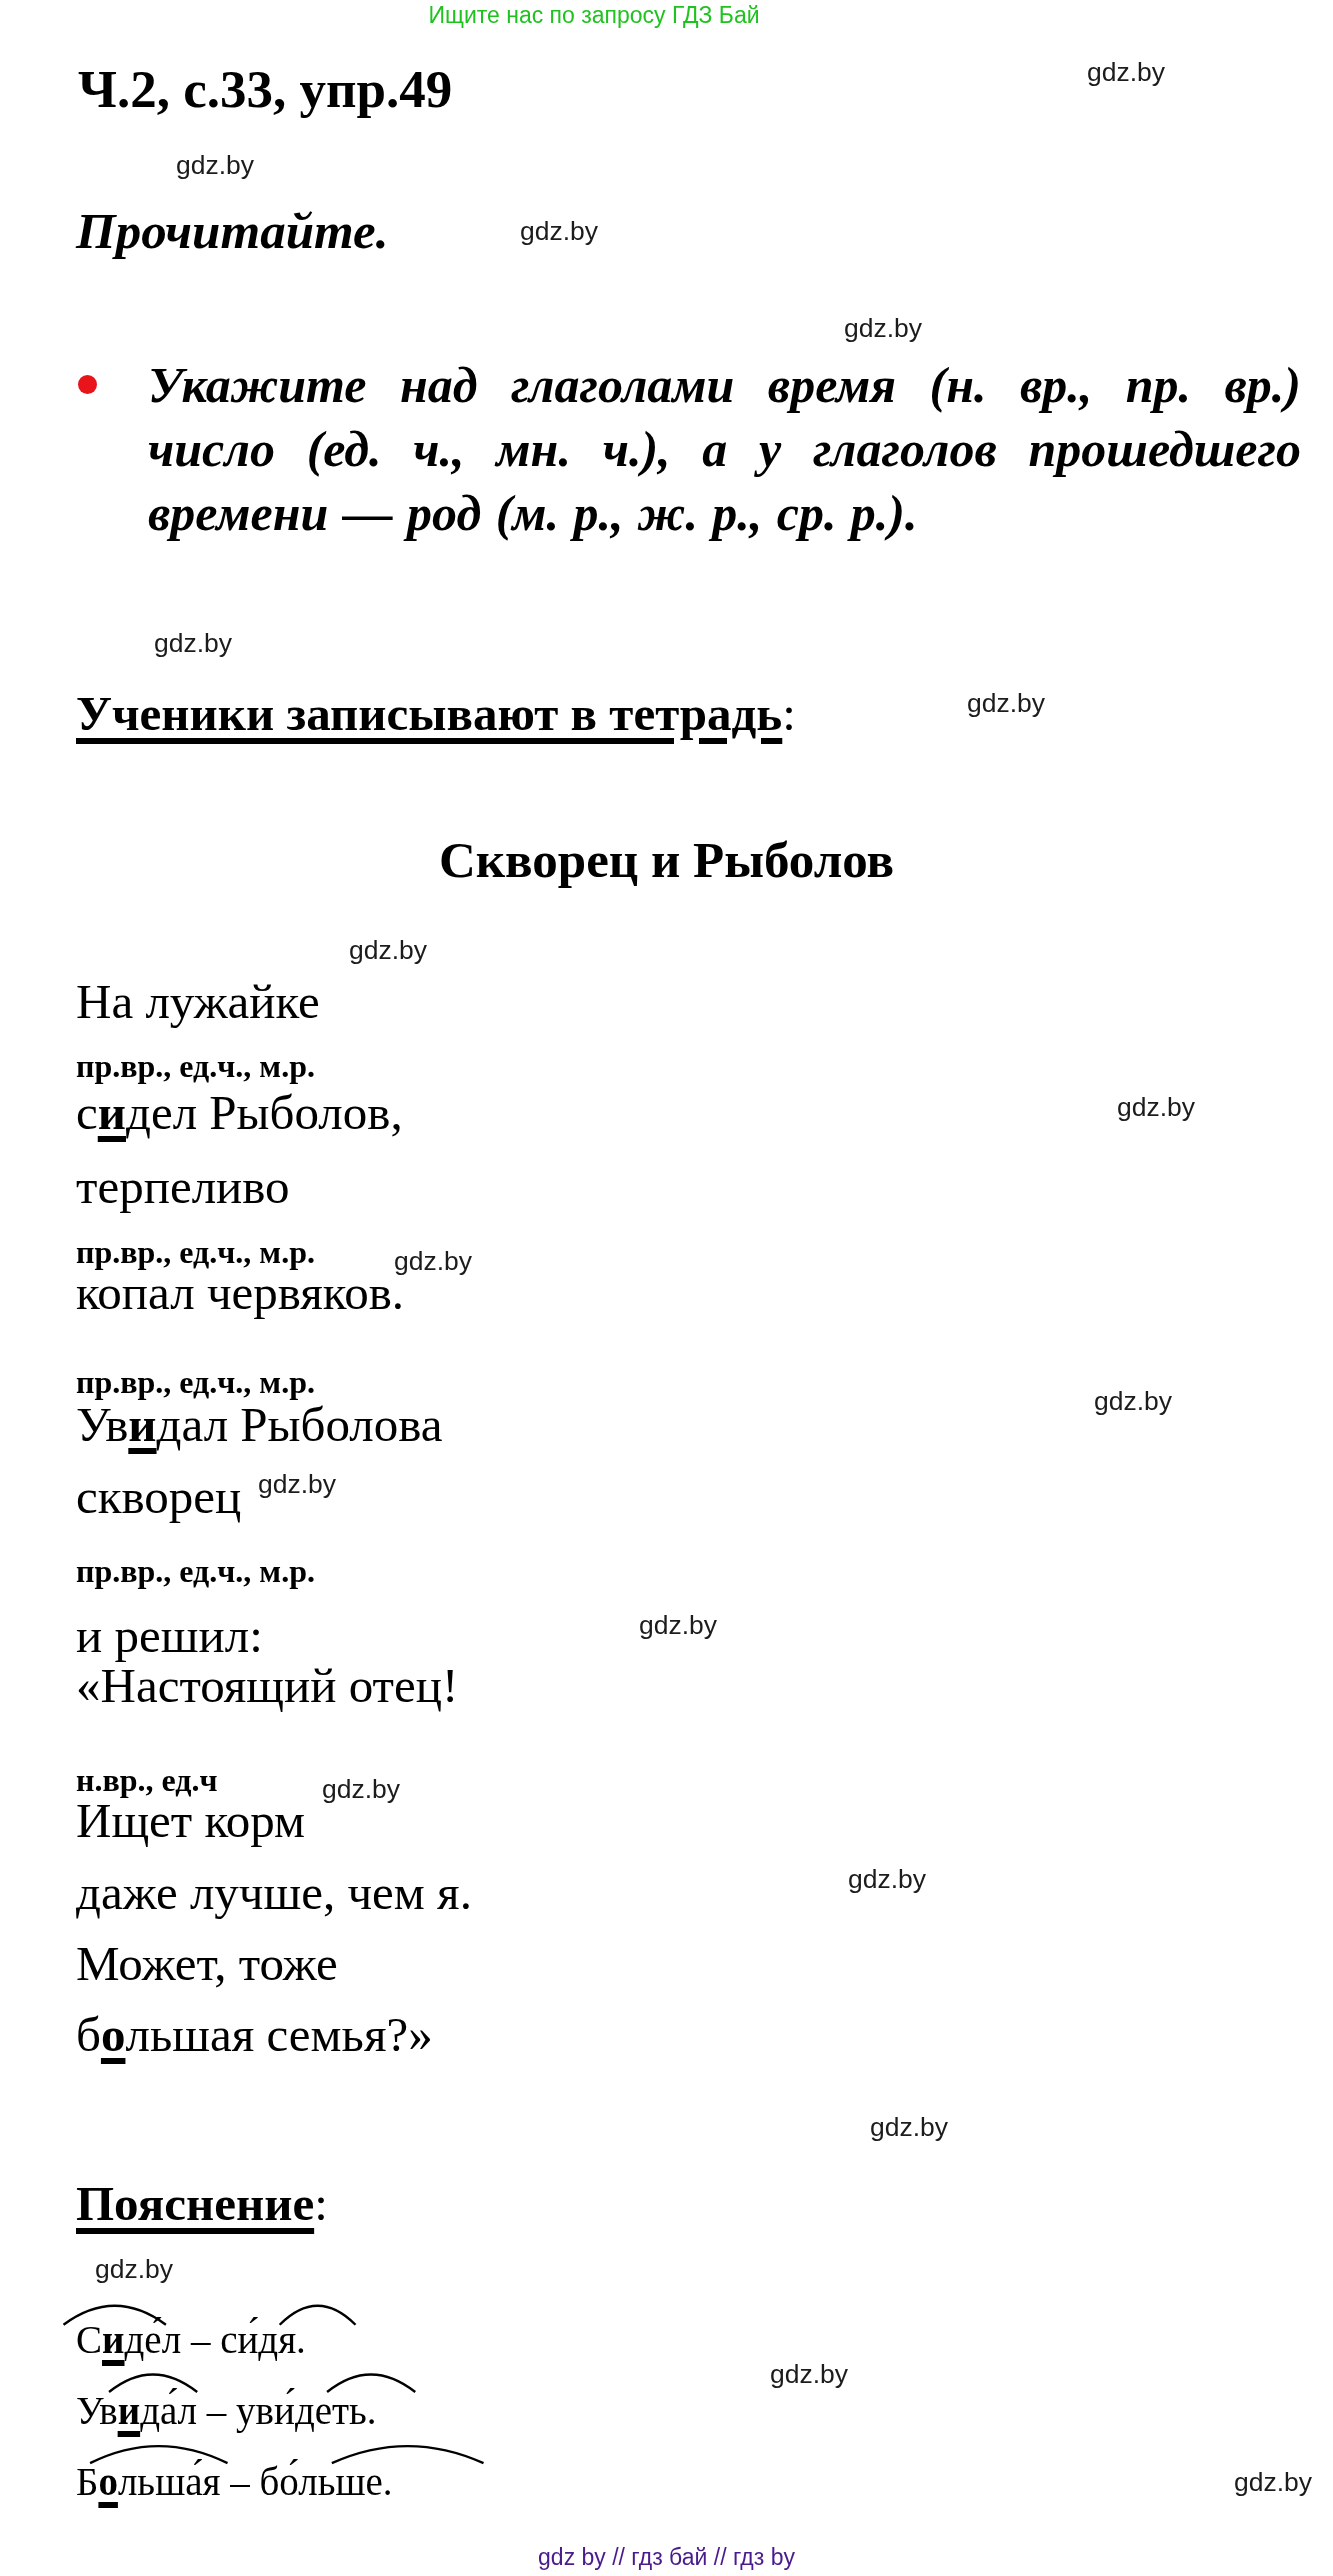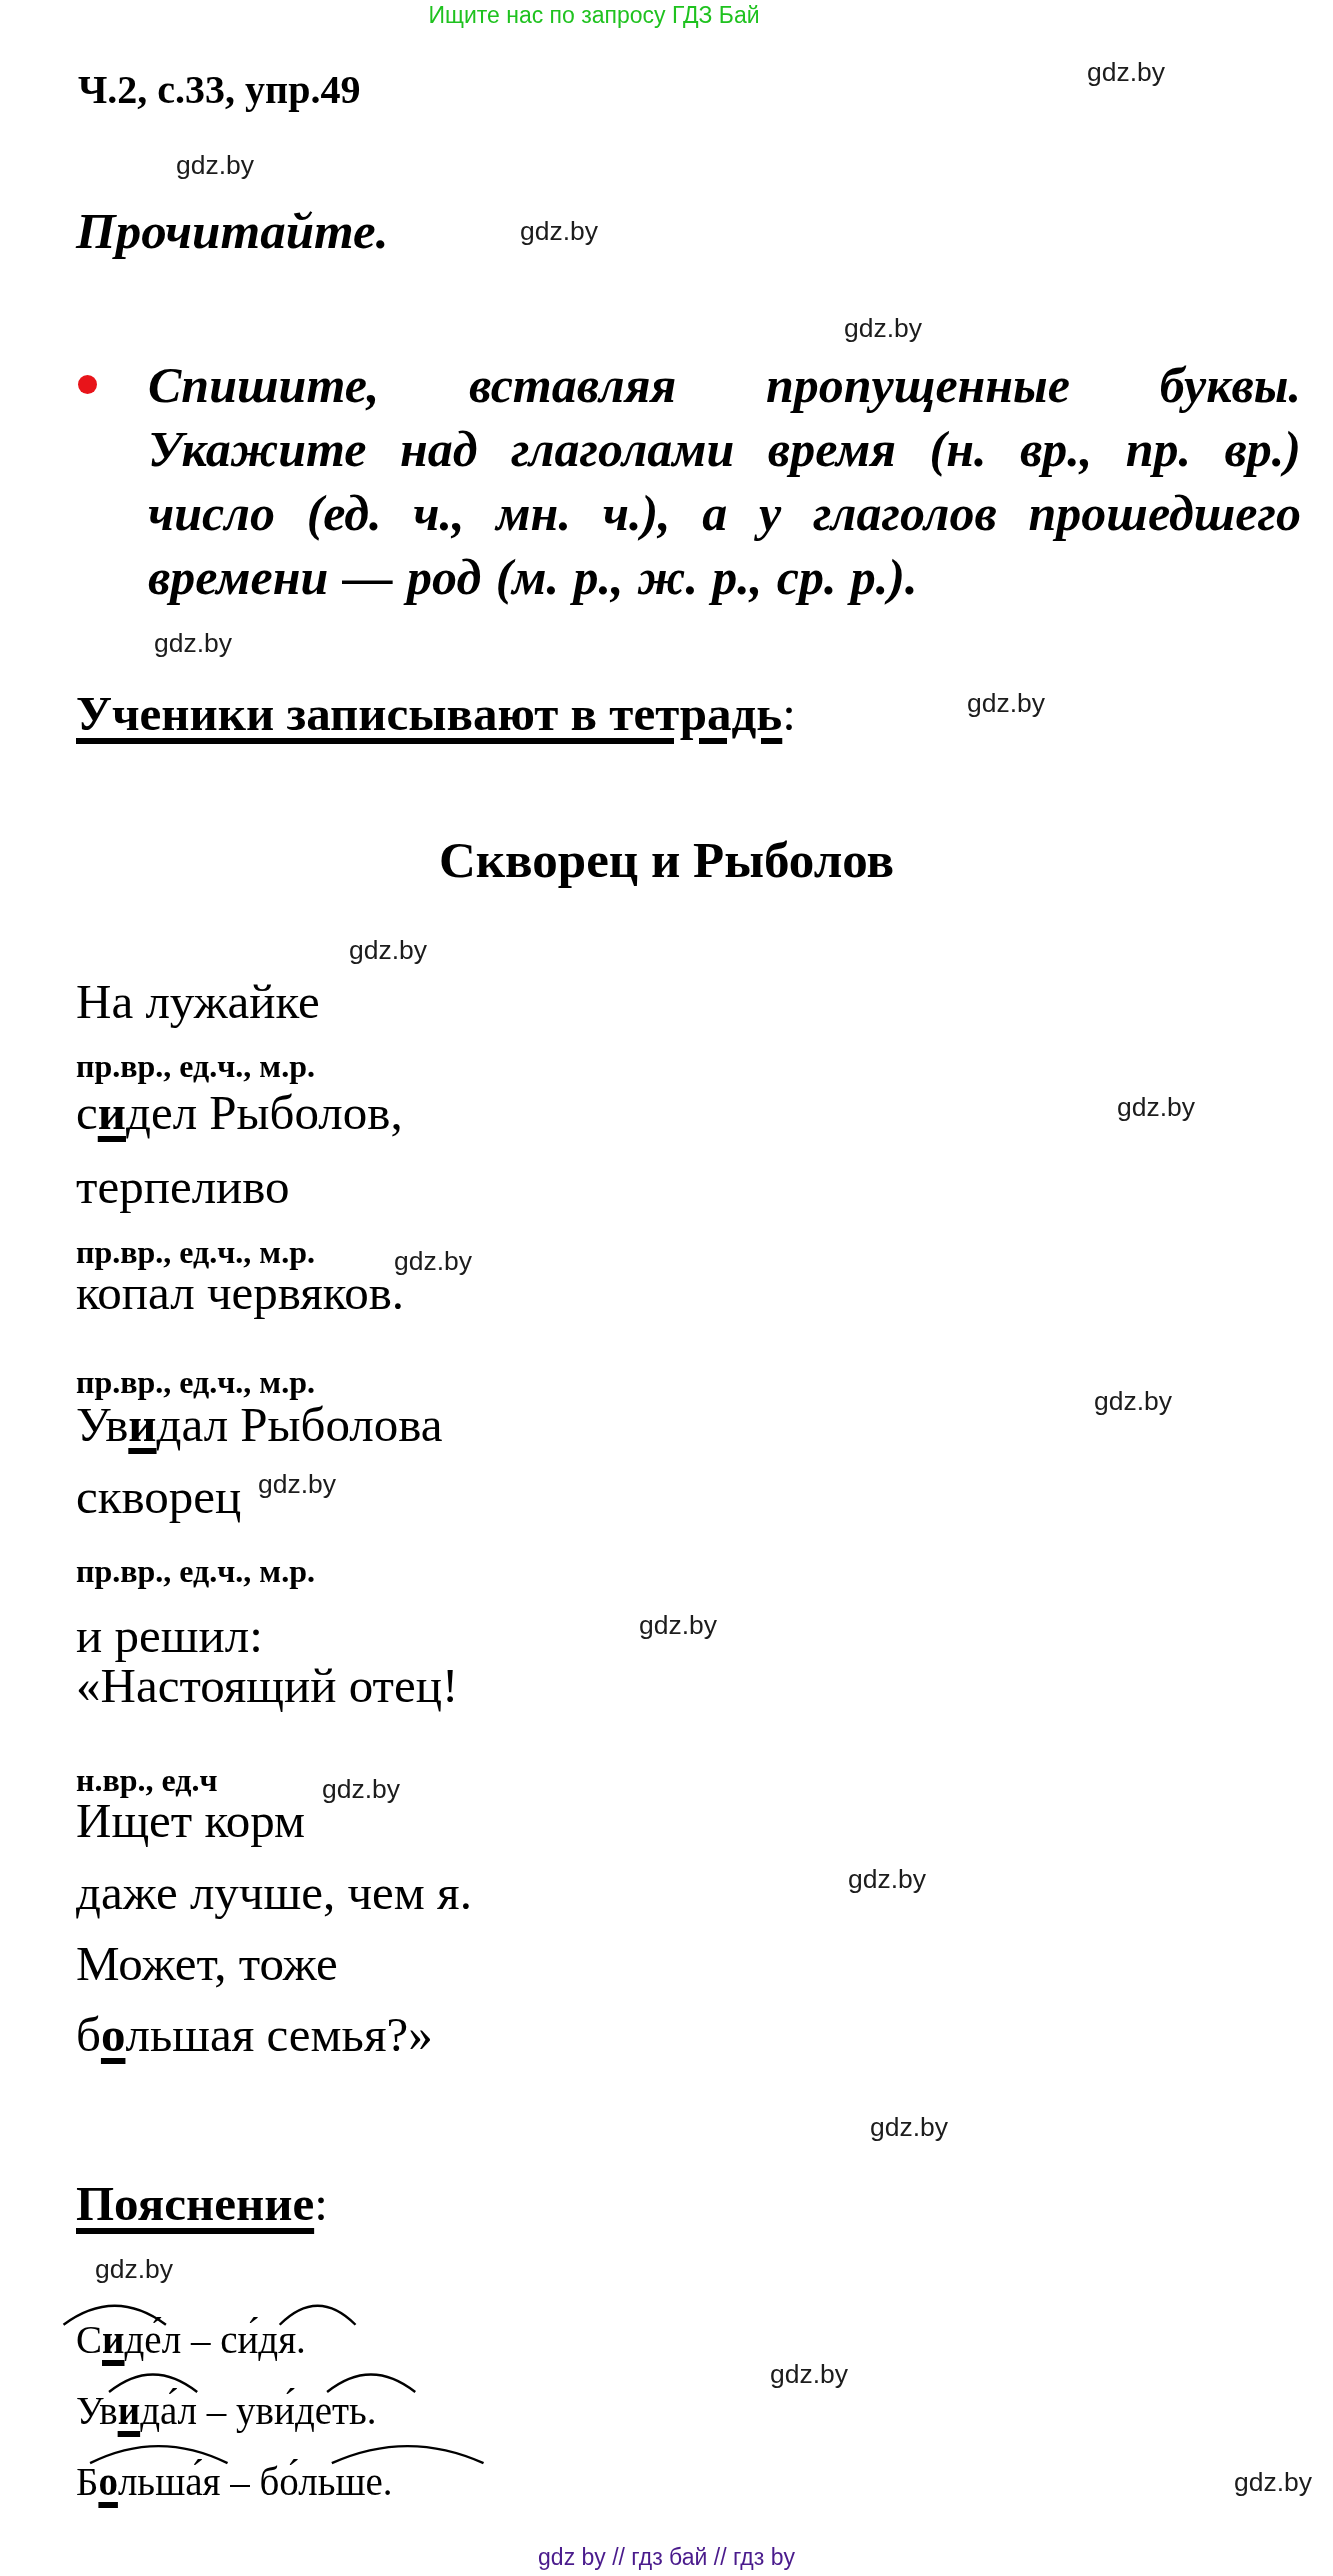--- a/index.html
+++ b/index.html
@@ -6,21 +6,21 @@
   body { width: 1333px; height: 2576px; position: relative; overflow: hidden; color: #000; }
   .abs { position: absolute; white-space: nowrap; }
   .serif { font-family: "Liberation Serif", "DejaVu Serif", serif; }
   .sans { font-family: "Liberation Sans", "DejaVu Sans", sans-serif; }
 
   .top-banner { left: 0; width: 1188px; top: 1.9px; text-align: center; font-size: 23px; line-height: 26.5px; }
   .footer-banner { left: 0; width: 1333px; top: 2544px; text-align: center; font-size: 23px; line-height: 26.5px; }
 
   .wm { font-size: 26.5px; line-height: 26.5px; color: #1c1c1c; }
 
-  .title { left: 78px; top: 61px; font-size: 40px; line-height: 57px; font-weight: bold; }
+  .title { left: 78px; top: 61px; font-size: 53px; line-height: 57px; font-weight: bold; }
   .read { left: 76px; top: 203px; font-size: 51px; line-height: 57px; font-weight: bold; font-style: italic; }
 
   .bullet { left: 78px; top: 375px; width: 19px; height: 19px; border-radius: 50%; }
   .instr { left: 148px; top: 353px; width: 1153px; font-size: 50px; line-height: 64px; font-weight: bold; font-style: italic; white-space: normal; text-align: justify; text-align-last: left; word-spacing: 1.9px; }
   .instr-line { display: block; text-align: justify; text-align-last: justify; }
   .instr-line.last { text-align-last: left; }
 
   .section-head { left: 76px; font-size: 49px; line-height: 57px; font-weight: bold; }
   .section-head .u { text-decoration: underline; text-decoration-thickness: 5.7px; text-underline-offset: 7.6px; }
   .section-head .colon { font-weight: normal; }
@@ -38,21 +38,20 @@
 <body>
 
 <div class="abs sans top-banner" style="color: rgb(31, 194, 31);">Ищите нас по запросу ГДЗ Бай</div>
 
 <div class="abs serif title">Ч.2, с.33, упр.49</div>
 
 <div class="abs serif read">Прочитайте.</div>
 
 <div class="abs bullet" style="background: rgb(232, 20, 26);"></div>
 <div class="abs serif instr">
-  <span class="instr-line">Спишите, вставляя пропущенные буквы.</span>
   <span class="instr-line">Укажите над глаголами время (н. вр., пр. вр.)</span>
   <span class="instr-line">число (ед. ч., мн. ч.), а у глаголов прошедшего</span>
   <span class="instr-line last">времени — род (м. р., ж. р., ср. р.).</span>
 </div>
 
 <div class="abs serif section-head" style="top:685px;">
   <span class="u">Ученики записывают в тетрадь</span><span class="colon">:</span>
 </div>
 
 <div class="abs serif story-title">Скворец и Рыболов</div>

